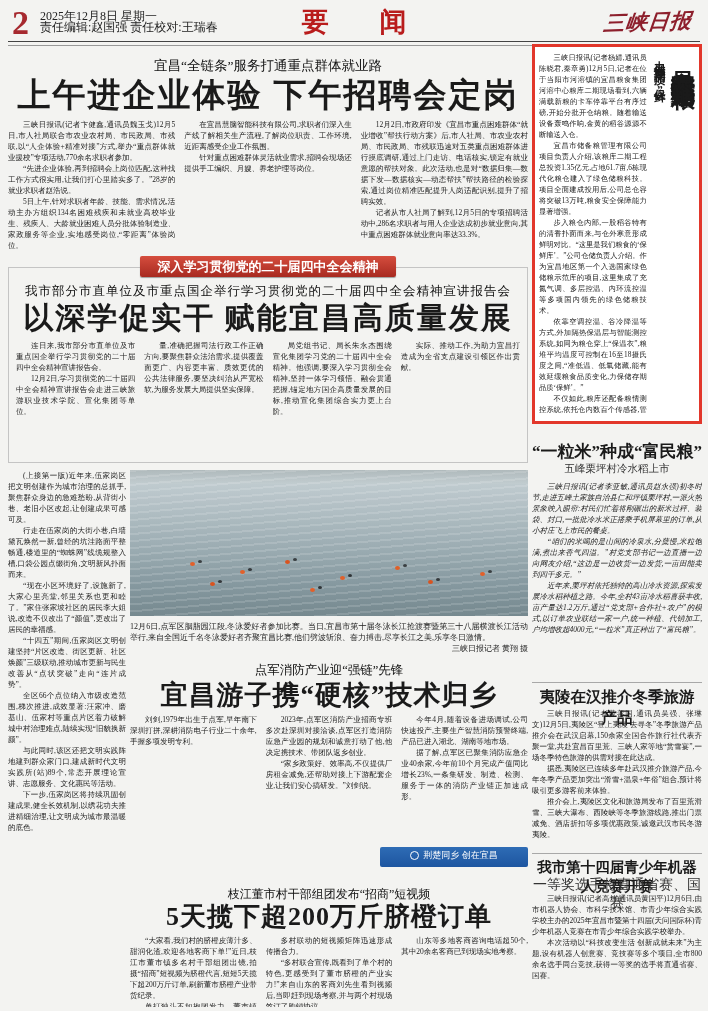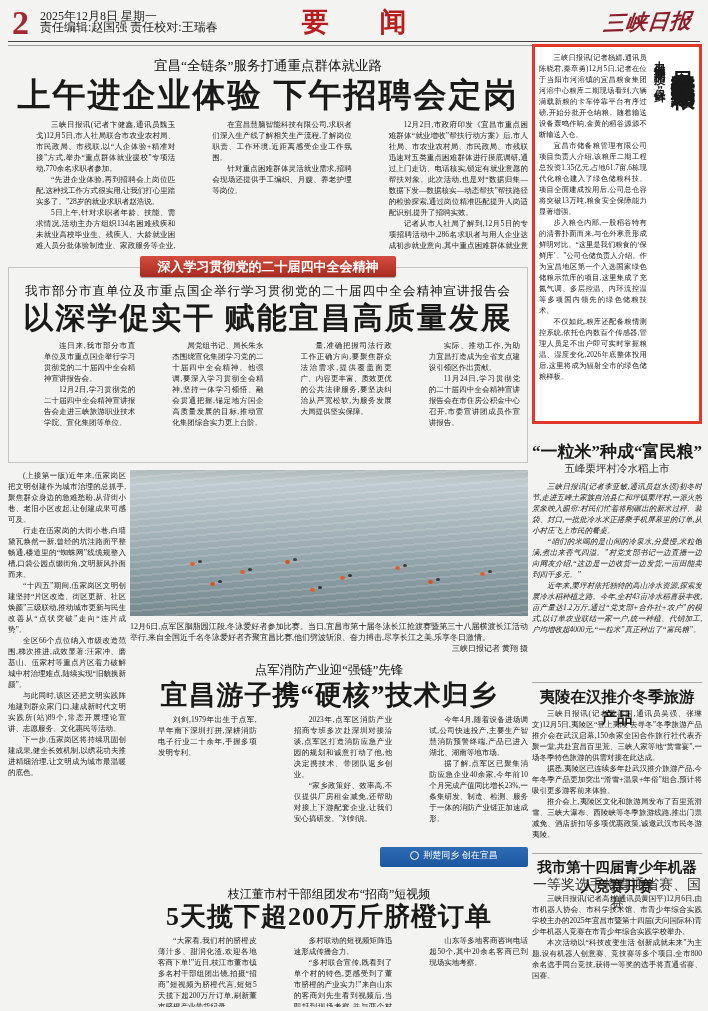--- a/index.html
+++ b/index.html
@@ -12,21 +12,21 @@
   .dateblock{left:40px;top:11px;font-size:12px;line-height:11px;color:#222;}
   .section-title{left:0;top:4px;width:708px;text-align:center;font-size:27px;font-weight:bold;
            letter-spacing:22px;text-indent:22px;color:#b91c1c;}
   .masthead{right:16px;top:8px;font-size:21px;font-weight:bold;color:#8d1f2c;
            transform:skewX(-8deg) rotate(-2deg);font-style:italic;letter-spacing:1px;}
   .header-rule{left:8px;top:41px;width:692px;height:3px;border-top:1px solid #444;border-bottom:1px solid #999;}
   
   .para{margin:0;text-indent:2em;}
   .bodytext{font-size:7.5px;line-height:11px;text-align:justify;overflow:hidden;color:#222;}
   .cols{display:flex;gap:9px;}
-  .col{flex:1;overflow:hidden;margin-left:28px;}
+  .col{flex:1;overflow:hidden;}
   .kicker{text-align:center;color:#111;}
   .divider{border-top:1px solid #a8a8a8;}
   
   .jobs-kicker{left:8px;top:57px;width:520px;font-size:13.5px;}
   .jobs-headline{left:8px;top:73px;width:520px;text-align:center;font-size:33px;font-weight:bold;
       font-family:"Liberation Sans","DejaVu Sans",sans-serif;letter-spacing:2px;}
   .jobs-cols{left:8px;top:119px;width:520px;height:131px;}
   
   .grainbox{left:532px;top:44px;width:170px;height:380px;border:3px solid #e2372b;background:#fff;
       box-sizing:border-box;display:flex;padding:5px 4px;}
@@ -116,50 +116,51 @@
       <p class="para">12月2日,市政府印发《宜昌市重点困难群体“就业增收”帮扶行动方案》后,市人社局、市农业农村局、市民政局、市残联迅速对五类重点困难群体进行摸底调研,通过上门走访、电话核实,锁定有就业意愿的帮扶对象。此次活动,也是对“数据归集—数据下发—数据核实—动态帮扶”帮扶路径的检验探索,通过岗位精准匹配提升人岗适配识别,提升了招聘实效。</p>
       <p class="para">记者从市人社局了解到,12月5日的专项招聘活动中,286名求职者与用人企业达成初步就业意向,其中重点困难群体就业意向率达33.3%。</p>
     </div>
 </div>
 
 <div class="abs grainbox">
   <div class="grain-body">
       <p class="para">三峡日报讯(记者杨婧,通讯员陈晓君,秦章勇)12月5日,记者在位于当阳市河溶镇的宜昌粮食集团河溶中心粮库二期现场看到,六辆满载新粮的卡车停靠平台有序过磅,开始分批开仓纳粮。随着输送设备轰鸣作响,金黄的稻谷源源不断输送入仓。</p>
       <p class="para">宜昌市储备粮管理有限公司项目负责人介绍,该粮库二期工程总投资1.35亿元,占地61.7亩,6栋现代化粮仓建入了绿色储粮科技。项目全面建成投用后,公司总仓容将突破13万吨,粮食安全保障能力显著增强。</p>
       <p class="para">步入粮仓内部,一股稻谷特有的清香扑面而来,与仓外寒意形成鲜明对比。“这里是我们粮食的‘保鲜库’。”公司仓储负责人介绍。作为宜昌地区第一个入选国家绿色储粮示范库的项目,这里集成了充氮气调、多层控温、内环流控温等多项国内领先的绿色储粮技术。</p>
+      <p class="para">依靠空调控温、谷冷降温等方式,外加隔热保温层与智能测控系统,如同为粮仓穿上“保温衣”,粮堆平均温度可控制在16至18摄氏度之间,“准低温、低氧储藏,能有效延缓粮食品质变化,力保储存期品质‘保鲜’。”</p>
       <p class="para">不仅如此,粮库还配备粮情测控系统,依托仓内数百个传感器,管理人员足不出户即可实时掌握粮温、湿度变化,2026年底整体投用后,这里将成为辐射全市的绿色储粮样板。</p>
     </div>
   <div class="grain-kicker">力保储存期品质“保鲜”</div>
   <div class="grain-headline">宜昌首个绿色储粮示范库开仓纳粮</div>
 </div>
 
 <div class="abs plenum-box"></div>
 <div class="abs plenum-banner">深入学习贯彻党的二十届四中全会精神</div>
 <div class="abs kicker plenum-kicker">我市部分市直单位及市重点国企举行学习贯彻党的二十届四中全会精神宣讲报告会</div>
 <div class="abs plenum-headline">以深学促实干 赋能宜昌高质量发展</div>
 <div class="abs cols plenum-cols">
   <div class="col bodytext">
       <p class="para">连日来,我市部分市直单位及市重点国企举行学习贯彻党的二十届四中全会精神宣讲报告会。</p>
       <p class="para">12月2日,学习贯彻党的二十届四中全会精神宣讲报告会走进三峡旅游职业技术学院、宣化集团等单位。</p>
     </div>
   <div class="col bodytext">
+      <p class="para">量,准确把握司法行政工作正确方向,要聚焦群众法治需求,提供覆盖面更广、内容更丰富、质效更优的公共法律服务,要坚决纠治从严宽松软,为服务发展大局提供坚实保障。</p>
+    </div>
+  <div class="col bodytext">
       <p class="para">局党组书记、局长朱永杰围绕宣化集团学习党的二十届四中全会精神。他强调,要深入学习贯彻全会精神,坚持一体学习领悟、融会贯通把握,锚定地方国企高质量发展的目标,推动宣化集团综合实力更上台阶。</p>
     </div>
   <div class="col bodytext">
-      <p class="para">量,准确把握司法行政工作正确方向,要聚焦群众法治需求,提供覆盖面更广、内容更丰富、质效更优的公共法律服务,要坚决纠治从严宽松软,为服务发展大局提供坚实保障。</p>
-    </div>
-  <div class="col bodytext">
       <p class="para">实际、推动工作,为助力宜昌打造成为全省支点建设引领区作出贡献。</p>
-      <p class="para">11月24日,学习贯彻党的二十届四中全会精神宣讲报告会在市住房公积金中心召开,市委宣讲团成员作宣讲报告。</p>
     </div>
 </div>
 
 <div class="abs bodytext leftcol">
     <p class="para">(上接第一版)近年来,伍家岗区把文明创建作为城市治理的总抓手,聚焦群众身边的急难愁盼,从背街小巷、老旧小区改起,让创建成果可感可及。</p>
     <p class="para">行走在伍家岗的大街小巷,白墙黛瓦焕然一新,曾经的坑洼路面平整畅通,楼道里的“蜘蛛网”线缆规整入槽,口袋公园点缀街角,文明新风扑面而来。</p>
+    <p class="para">“现在小区环境好了,设施新了,大家心里亮堂,邻里关系也更和睦了。”家住张家坡社区的居民李大姐说,改造不仅改出了“颜值”,更改出了居民的幸福感。</p>
     <p class="para">“十四五”期间,伍家岗区文明创建坚持“片区改造、街区更新、社区焕颜”三级联动,推动城市更新与民生改善从“点状突破”走向“连片成势”。</p>
     <p class="para">全区66个点位纳入市级改造范围,梯次推进,成效显著:汪家冲、磨基山、伍家村等重点片区着力破解城中村治理难点,陆续实现“旧貌换新颜”。</p>
     <p class="para">与此同时,该区还把文明实践阵地建到群众家门口,建成新时代文明实践所(站)89个,常态开展理论宣讲、志愿服务、文化惠民等活动。</p>
     <p class="para">下一步,伍家岗区将持续巩固创建成果,健全长效机制,以绣花功夫推进精细治理,让文明成为城市最温暖的底色。</p>
   </div>
 
 <div class="abs photo">
   <div class="shore"></div>
   <div class="streaks"></div>
   <div class="swimmer-floats"></div>

